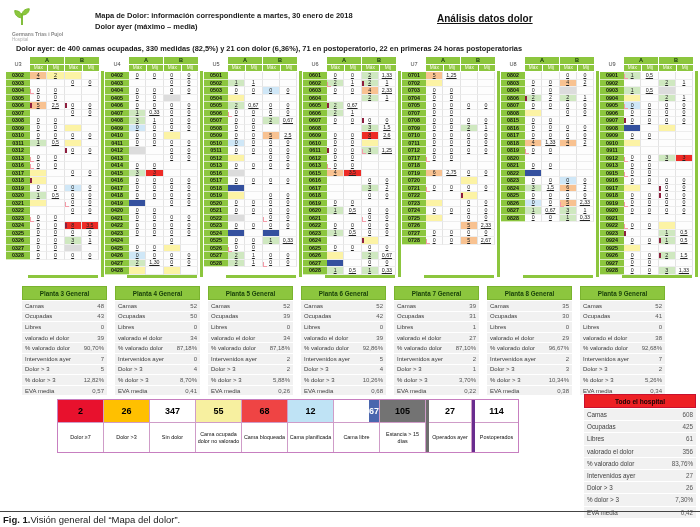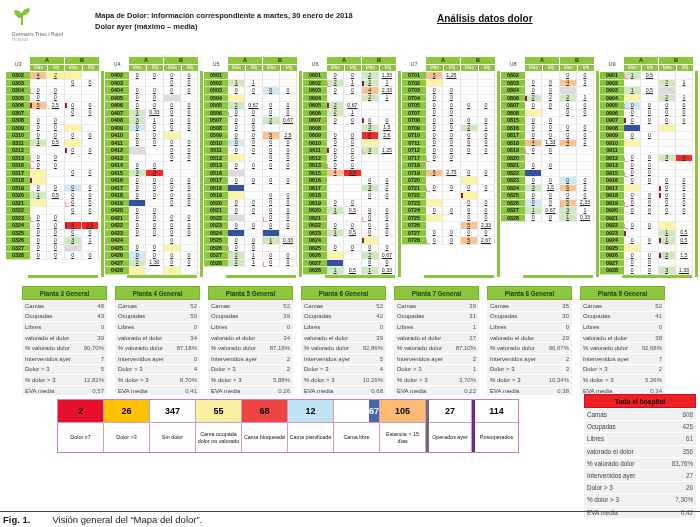--- a/index.html
+++ b/index.html
@@ -40,21 +40,21 @@
   .lg:last-child{border-right:none}
   .lg-num{height:22px;display:flex;align-items:center;justify-content:center;font-weight:bold;font-size:9px}
   .lg-lab{display:flex;align-items:center;justify-content:center;text-align:center;font-size:5.4px;line-height:1.25;padding:2px 1px;background:#fff;border-top:1px solid #cf9cc8;height:30px;box-sizing:border-box;color:#111}
   
   .hosp{position:absolute;left:584px;top:394px;width:112px}
   .hosp .pl-h{background:#ed2024;color:#1a0505;border:1px solid #c8102e;font-size:6.6px}
   .hosp .pl-r{height:9.2px;font-size:6.3px}
   
   .capline{position:absolute;left:0;top:511px;width:700px;border-top:1px solid #444}
   .caption{position:absolute;left:3px;top:514px;font-size:9.5px;color:#1a1a1a}
-  .caption .fig{font-weight:bold;margin-right:22px}
+  .caption .fig{font-weight:bold;margin-right:0}
 </style>
 </head>
 <body>
 
 <div class="page">
 
   <div class="logo">
     <span>
       <svg width="20" height="20" viewBox="0 0 22 22">
         <g stroke="#76b82a" stroke-width="2" fill="none">
@@ -68,20 +68,21 @@
     <span class="logo-sub">Hospital</span>
   </div>
 
   <div class="titles">
     <div>Mapa de Dolor: información correspondiente a martes, 30 enero de 2018</div>
     <div>Dolor ayer (máximo – media)</div>
   </div>
 
   <div class="analysis">Análisis datos dolor</div>
 
+  <div class="summary">Dolor ayer: de 400 camas ocupadas, 330 medidas (82,5%) y 21 con dolor (6,36%), 71 en postoperatorio, 22 en primeras 24 horas postoperatorias</div>
 
   <div class="units-grid">
       <div class="unit">
         <div class="u-head">
           <div class="u-name">U3</div>
           <div class="u-band">
             <div class="u-ab">
               <div class="">A</div>
               <div class="">B</div>
             </div>
@@ -2722,21 +2723,21 @@
       </div>
       <div class="lg">
         <div class="lg-num" style="background: rgb(191, 227, 245); color: rgb(0, 0, 0);">12</div>
         <div class="lg-lab">Cama planificada</div>
       </div>
       <div class="lg">
         <div class="lg-num" style="background: rgb(74, 102, 174); color: rgb(255, 255, 255); margin-left: 35px;">67</div>
         <div class="lg-lab">Cama libre</div>
       </div>
       <div class="lg">
-        <div class="lg-num" style="background: #fdba74; color: rgb(0, 0, 0);">105</div>
+        <div class="lg-num" style="background: #737373; color: rgb(0, 0, 0);">105</div>
         <div class="lg-lab">Estancia &gt; 15 días</div>
       </div>
       <div class="lg" style="border-left: 3px solid rgb(110, 110, 110);">
         <div class="lg-num" style="background: rgb(255, 255, 255); color: rgb(0, 0, 0);">27</div>
         <div class="lg-lab">Operados ayer</div>
       </div>
       <div class="lg" style="border-left: 3px solid rgb(106, 45, 143);">
         <div class="lg-num" style="background: rgb(255, 255, 255); color: rgb(0, 0, 0);">114</div>
         <div class="lg-lab">Postoperados</div>
       </div>

